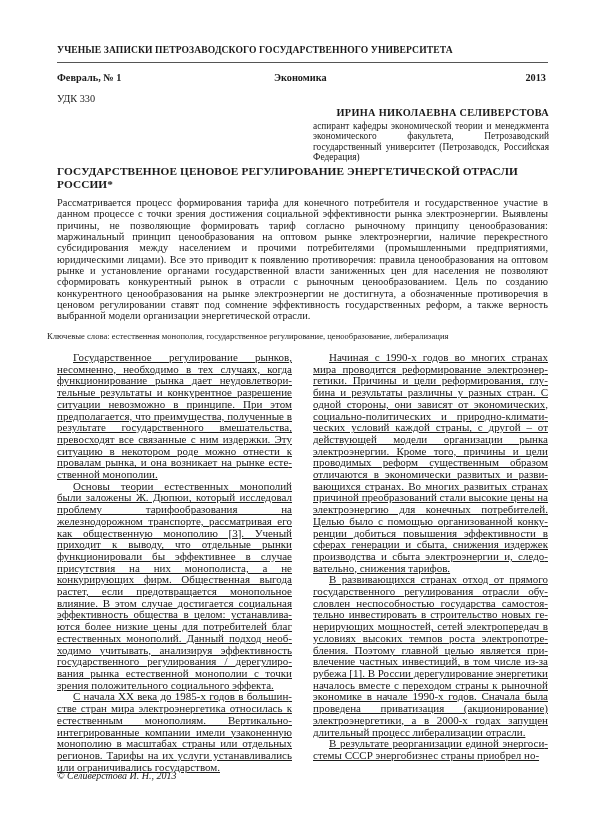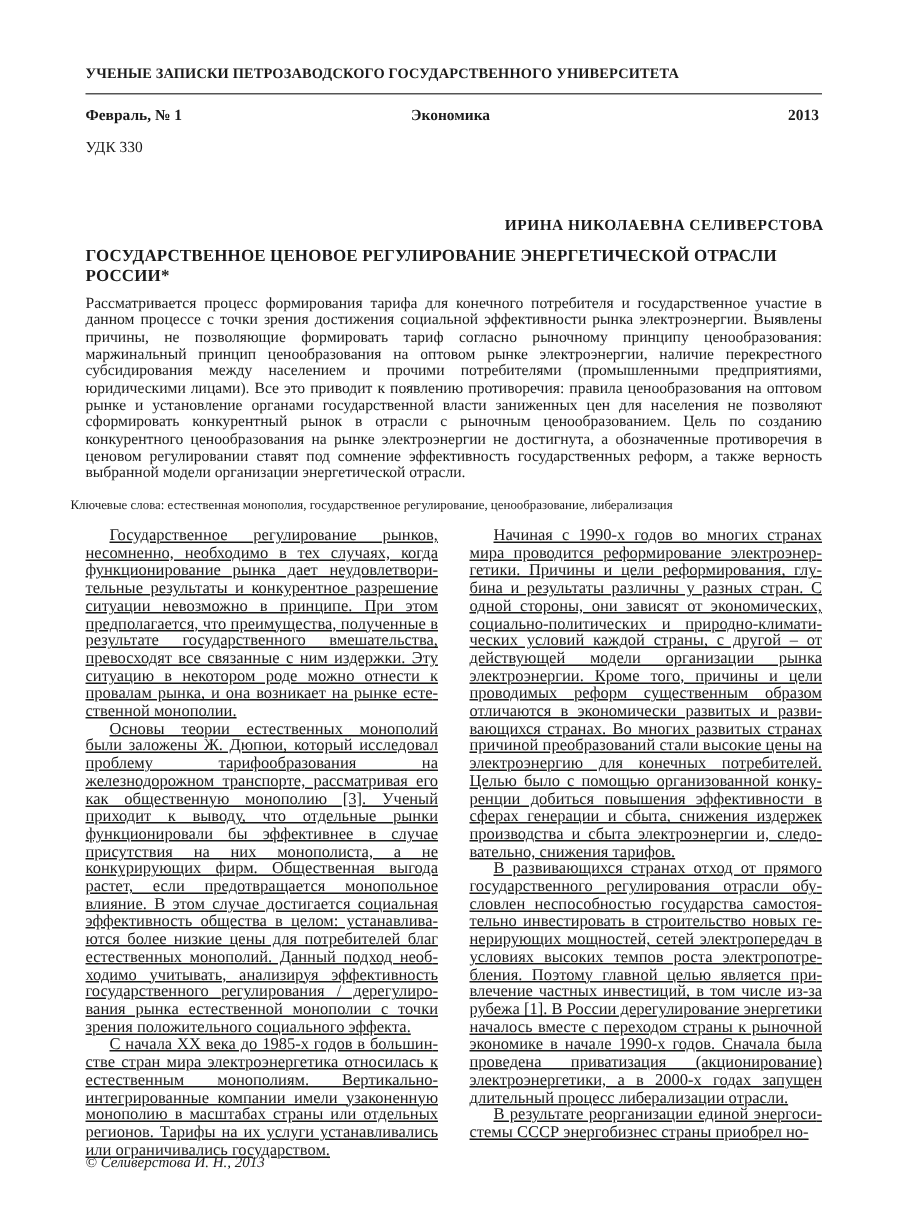--- a/index.html
+++ b/index.html
@@ -18,21 +18,21 @@
     .meta-row {
       position: absolute; top: 72px; left: 57px; width: 491px;
       font-size: 10.3px; font-weight: bold;
     }
     .meta-row .left { position: absolute; left: 0; }
     .meta-row .center { position: absolute; left: 217px; }
     .meta-row .right { position: absolute; right: 2px; }
     .udk { position: absolute; top: 93px; left: 57px; font-size: 10.3px; }
     .author-block {
       position: absolute; top: 108px; left: 313px; width: 236px;
-      font-size: 9.4px; line-height: 10.6px; margin-top: 38px;
+      font-size: 9.4px; line-height: 10.6px;
     }
     .author-name { text-align: right; font-weight: bold; font-size: 10.3px; letter-spacing: 0.3px; margin-bottom: 2px; }
     .author-aff { text-align: justify; text-align-last: left; }
     .author-email { font-style: italic; }
     .article-title {
       position: absolute; top: 165px; left: 57px; width: 491px;
       text-align: left; font-weight: bold; font-size: 11.3px; line-height: 13px; letter-spacing: 0.1px;
     }
     .abstract {
       position: absolute; top: 197px; left: 57px; width: 491px;
@@ -62,20 +62,21 @@
 
 <div class="meta-row">
   <span class="left">Февраль, № 1</span>
   <span class="center">Экономика</span>
   <span class="right">2013</span>
 </div>
 <div class="udk">УДК 330</div>
 
 <div class="author-block">
   <div class="author-name">ИРИНА НИКОЛАЕВНА СЕЛИВЕРСТОВА</div>
+  <div class="author-aff">аспирант кафедры экономической теории и менеджмента экономического факультета, Петрозаводский государствен­ный университет (Петрозаводск, Российская Федерация)</div>
 </div>
 
 <div class="article-title">ГОСУДАРСТВЕННОЕ ЦЕНОВОЕ РЕГУЛИРОВАНИЕ ЭНЕРГЕТИЧЕСКОЙ ОТРАСЛИ РОССИИ*</div>
 
 <div class="abstract">Рассматривается процесс формирования тарифа для конечного потребителя и государственное уча­стие в данном процессе с точки зрения достижения социальной эффективности рынка электроэнер­гии. Выявлены причины, не позволяющие формировать тариф согласно рыночному принципу це­нообразования: маржинальный принцип ценообразования на оптовом рынке электроэнергии, нали­чие перекрестного субсидирования между населением и прочими потребителями (промышленными предприятиями, юридическими лицами). Все это приводит к появлению противоречия: правила це­нообразования на оптовом рынке и установление органами государственной власти заниженных цен для населения не позволяют сформировать конкурентный рынок в отрасли с рыночным ценообразо­ванием. Цель по созданию конкурентного ценообразования на рынке электроэнергии не достигнута, а обозначенные противоречия в ценовом регулировании ставят под сомнение эффективность госу­дарственных реформ, а также верность выбранной модели организации энергетической отрасли.</div>
 <div class="keywords">Ключевые слова: естественная монополия, государственное регулирование, ценообразование, либерализация</div>
 
 <div class="column col-left">
   <p>Государственное регулирование рынков, несомненно, необходимо в тех случаях, когда функционирование рынка дает неудовлетвори­тельные результаты и конкурентное разреше­ние ситуации невозможно в принципе. При этом предполагается, что преимущества, полученные в результате государственного вмешательства, превосходят все связанные с ним издержки. Эту ситуацию в некотором роде можно отнести к провалам рынка, и она возникает на рынке есте­ственной монополии.</p>
   <p>Основы теории естественных монополий были заложены Ж. Дюпюи, который исследовал про­блему тарифообразования на железнодорожном транспорте, рассматривая его как общественную монополию [3]. Ученый приходит к выводу, что отдельные рынки функционировали бы эффек­тивнее в случае присутствия на них монополиста, а не конкурирующих фирм. Общественная вы­года растет, если предотвращается монопольное влияние. В этом случае достигается социальная эффективность общества в целом: устанавлива­ются более низкие цены для потребителей благ естественных монополий. Данный подход необ­ходимо учитывать, анализируя эффективность государственного регулирования / дерегулиро­вания рынка естественной монополии с точки зрения положительного социального эффекта.</p>

